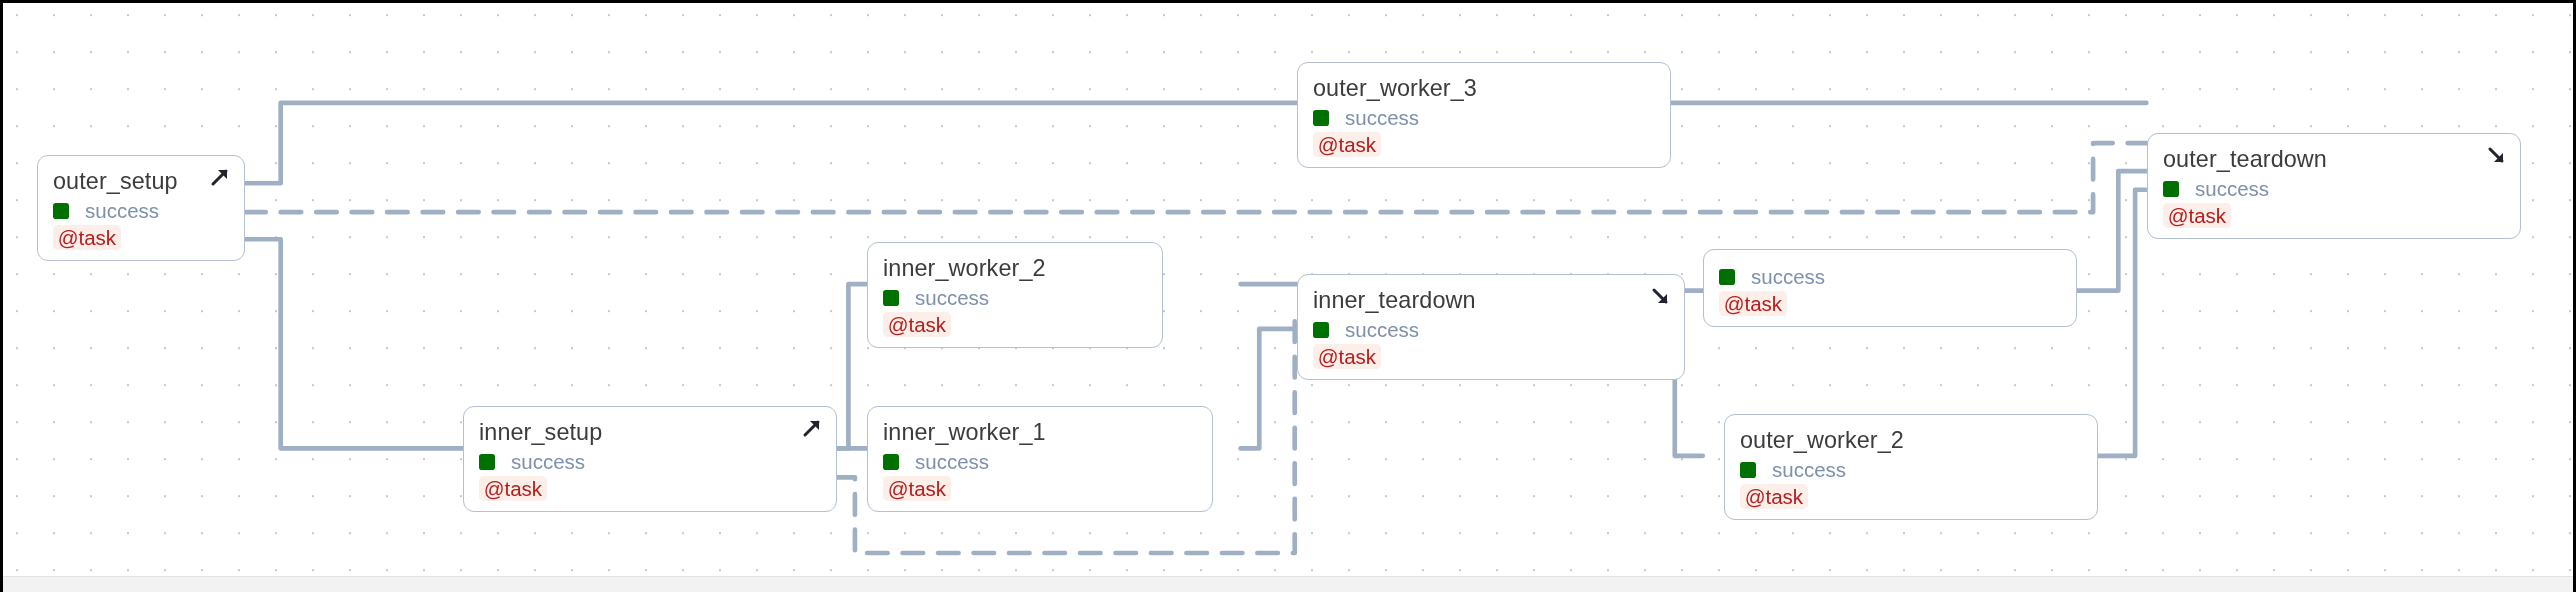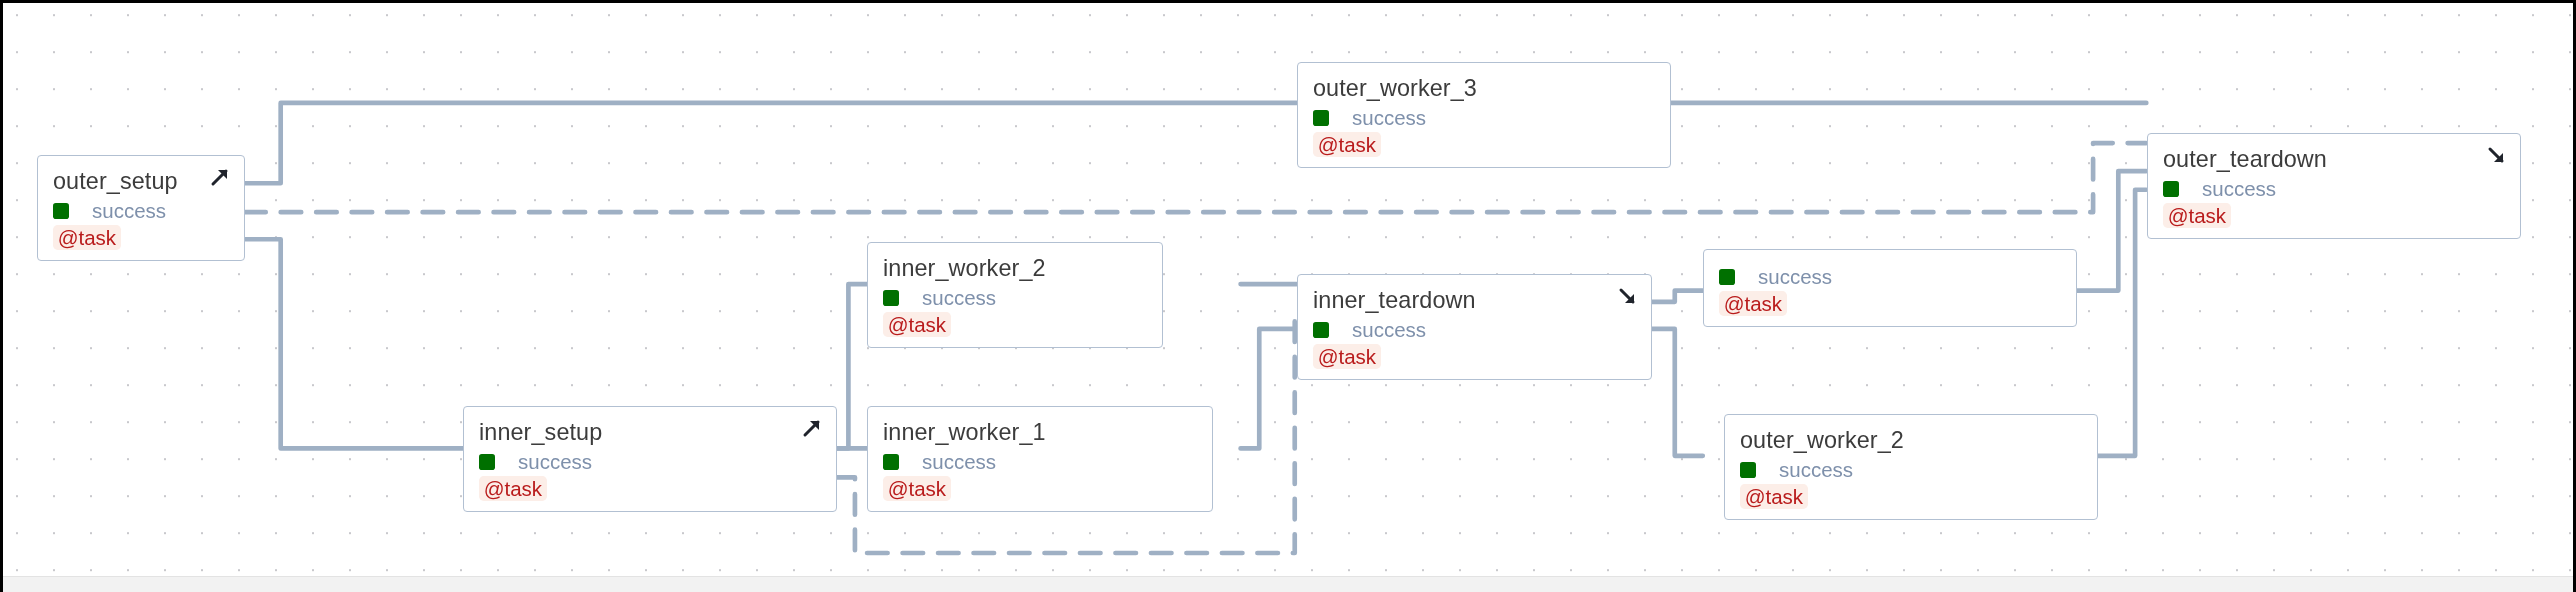--- a/index.html
+++ b/index.html
@@ -45,35 +45,35 @@
     inset: 0;
     pointer-events: none;
   }
 
   
   .node {
     position: absolute;
     box-sizing: border-box;
     background: #ffffff;
     border: 1.9px solid #b2c0d2;
-    border-radius: 4px;
+    border-radius: 11px;
     padding: 11.2px 15px 9.3px 15px;
     z-index: 5;
   }
   .node-title {
     font-size: 23.4px;
     line-height: 28px;
     color: #3c3c3c;
     white-space: nowrap;
     letter-spacing: 0.1px;
   }
   .node-status {
     display: flex;
     align-items: center;
-    gap: 23px;
+    gap: 16px;
     margin-top: 3.7px;
     height: 24px;
   }
   .status-dot {
     width: 16px;
     height: 16px;
     border-radius: 2.8px;
     background: #007000;
     flex: none;
   }
@@ -194,21 +194,21 @@
     <div class="node-title">inner_worker_2</div>
     <div class="node-status">
       <span class="status-dot"></span>
       <span class="status-label">success</span>
     </div>
     <div class="node-tag-row">
       <span class="node-tag">@task</span>
     </div>
   </div>
 
-  <div class="node" style="left:1294px; top:271px; width:355px;">
+  <div class="node" style="left:1294px; top:271px; width:388px;">
     <div class="node-title">inner_teardown</div>
     <div class="node-status">
       <span class="status-dot"></span>
       <span class="status-label">success</span>
     </div>
     <div class="node-tag-row">
       <span class="node-tag">@task</span>
     </div>
     <span class="node-corner-icon">
       <svg viewBox="0 0 24 24" width="24" height="24">

